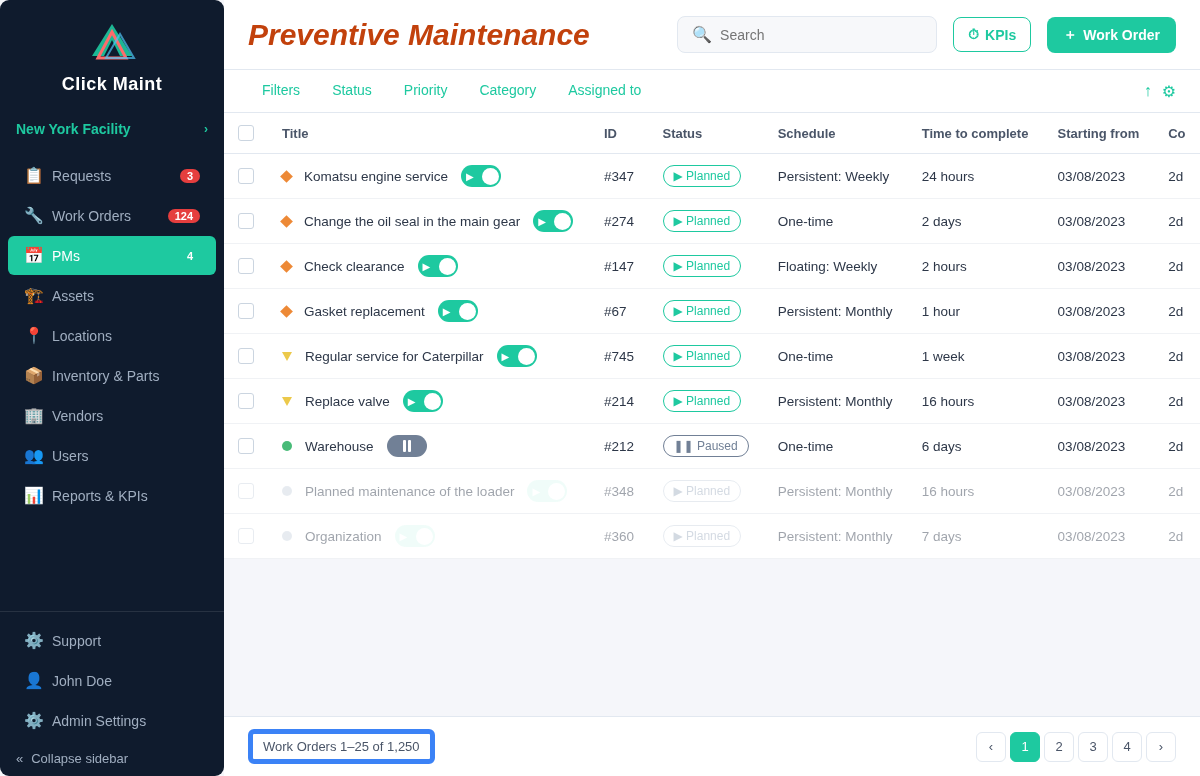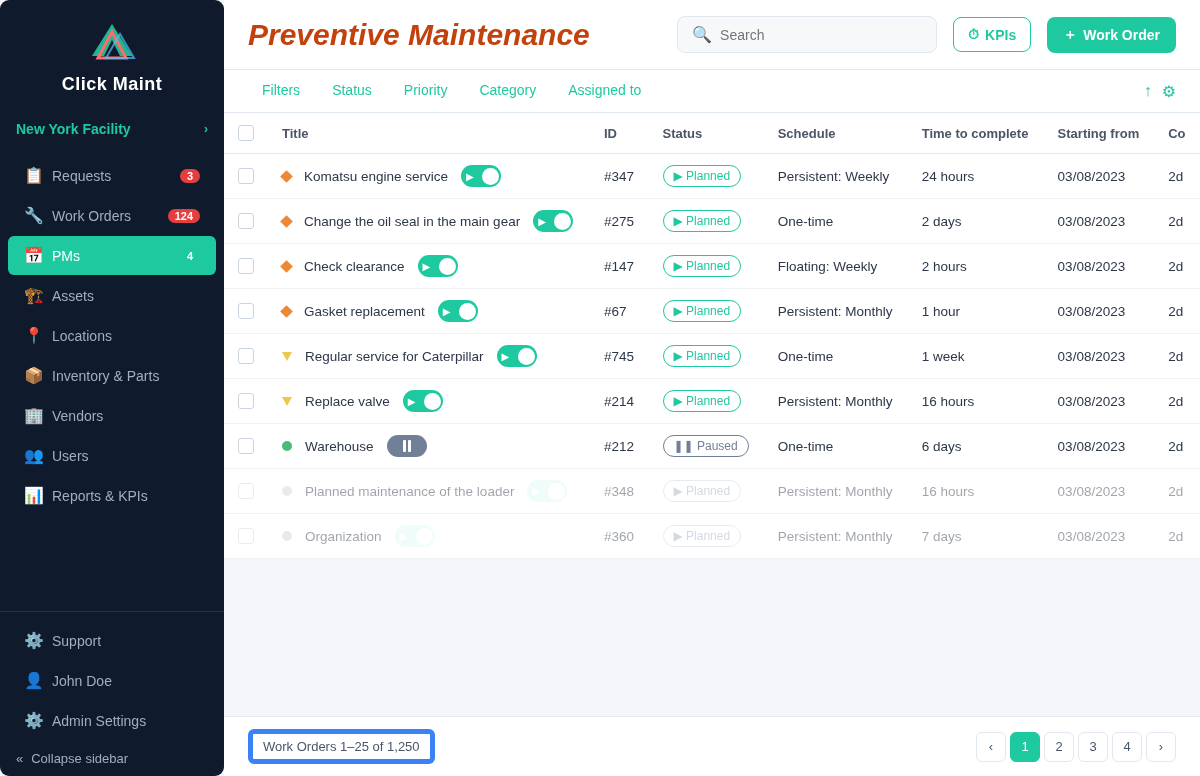--- a/index.html
+++ b/index.html
@@ -496,21 +496,21 @@
             <td>
               <div class="title-cell">
                 <span style="display: inline-block; width: 9px; height: 9px; background: rgb(237, 137, 54); transform: rotate(45deg); flex-shrink: 0;"></span>
                 <span>Change the oil seal in the main gear</span>
                 <div class="toggle">
                   <span class="play-icon">▶</span>
                   <div class="knob"></div>
                 </div>
               </div>
             </td>
-            <td>#275</td>
+            <td>#274</td>
             <td><span class="status-badge">▶ Planned</span></td>
             <td>One-time</td>
             <td>2 days</td>
             <td>03/08/2023</td>
             <td>2d</td>
           </tr>
           <tr>
             <td>
               <div class="checkbox"></div>
             </td>

